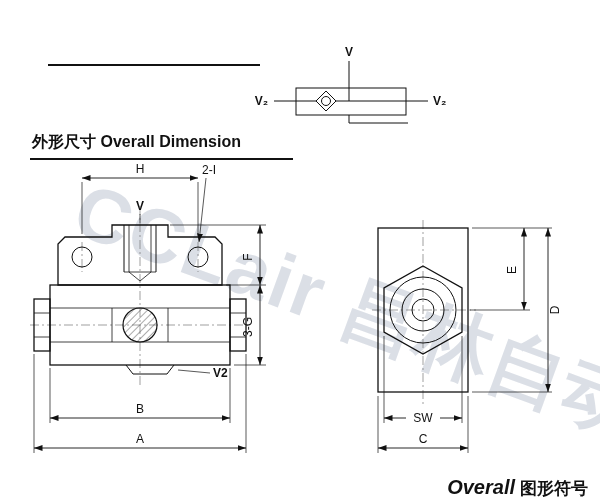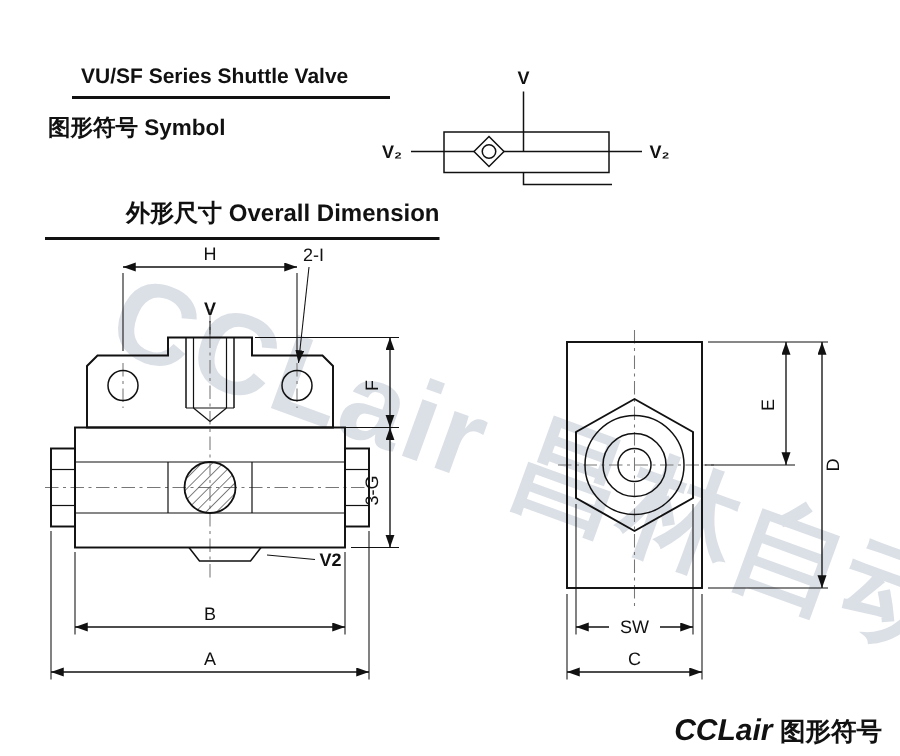--- a/index.html
+++ b/index.html
@@ -3,21 +3,21 @@
 <meta charset="utf-8">
 <style>
   * { margin:0; padding:0; box-sizing:border-box; }
   body { width:600px; height:504px; background:#fff; font-family:"Liberation Sans", sans-serif; color:#111; }
   .page { position:relative; width:600px; height:504px; background:#fff; overflow:hidden; }
 
   .title { position:absolute; left:54px; top:6px; font-size:26px; font-weight:bold; letter-spacing:0.5px; }
   .subtitle { position:absolute; left:54px; top:42px; font-size:14px; font-weight:bold; }
   .rule1 { position:absolute; left:48px; top:64px; width:212px; border-top:2px solid #111; }
   .symbol-heading { position:absolute; left:32px; top:76px; font-size:15px; font-weight:bold; }
-  .dim-heading { position:absolute; left:30px; top:132px; width:263px; font-size:16px; font-weight:bold; padding:0 0 5px 2px; border-bottom:2px solid #111;text-align:right; }
+  .dim-heading { position:absolute; left:30px; top:132px; width:263px; font-size:16px; font-weight:bold; padding:0 0 5px 2px; border-bottom:2px solid #111; }
 
   .watermark { position:absolute; left:95px; top:160px; font-size:76px; font-weight:bold;
                color:rgba(160,170,188,0.38); transform:rotate(20deg); transform-origin:0 0;
                white-space:nowrap; letter-spacing:2px; pointer-events:none; }
 
   .symbol-svg { position:absolute; left:250px; top:44px; }
   .drawing-svg { position:absolute; left:0; top:160px; }
 
   .footer { position:absolute; right:12px; top:476px; font-size:17px; font-weight:bold; white-space:nowrap; }
   .footer .brand { font-size:20px; font-weight:900; font-style:italic; margin-right:5px; }
@@ -32,24 +32,22 @@
   .dimtext { font-size:12px; }
   .porttext { font-size:12px; font-weight:bold; }
 </style>
 </head>
 <body>
 
 <div class="page">
 
   <div class="watermark">CCLair 昌林自动化</div>
 
-  <div class="subtitle">VU/SF Series Shuttle Valve</div>
   <div class="rule1"></div>
 
-  <div class="symbol-heading">图形符号 Symbol</div>
 
   <svg class="symbol-svg" width="210" height="88" viewBox="0 0 210 88">
     <g>
       <line class="med" x1="99" y1="17" x2="99" y2="44"></line>
       <rect class="med" x="46" y="44" width="110" height="27"></rect>
       <line class="med" x1="24" y1="57" x2="66" y2="57"></line>
       <line class="med" x1="86" y1="57" x2="178" y2="57"></line>
       <line class="med" x1="99" y1="57" x2="99" y2="44"></line>
       <polygon class="med" points="76,47 86,57 76,67 66,57"></polygon>
       <circle class="med" cx="76" cy="57" r="4.5"></circle>
@@ -170,16 +168,16 @@
       <text class="dimtext" x="423" y="262" text-anchor="middle">SW</text>
 
       <line class="ext" x1="378" y1="236" x2="378" y2="293"></line>
       <line class="ext" x1="468" y1="236" x2="468" y2="293"></line>
       <line class="dim" x1="378" y1="288" x2="468" y2="288" marker-start="url(#arr)" marker-end="url(#arr)"></line>
       <text class="dimtext" x="423" y="283" text-anchor="middle">C</text>
     </g>
   </svg>
 
   <div class="footer">
-    <span class="brand">CCLair</span><span>图形符号</span>
+    <span class="brand">Overall</span><span>图形符号</span>
   </div>
 
 </div>
 
 </body></html>

